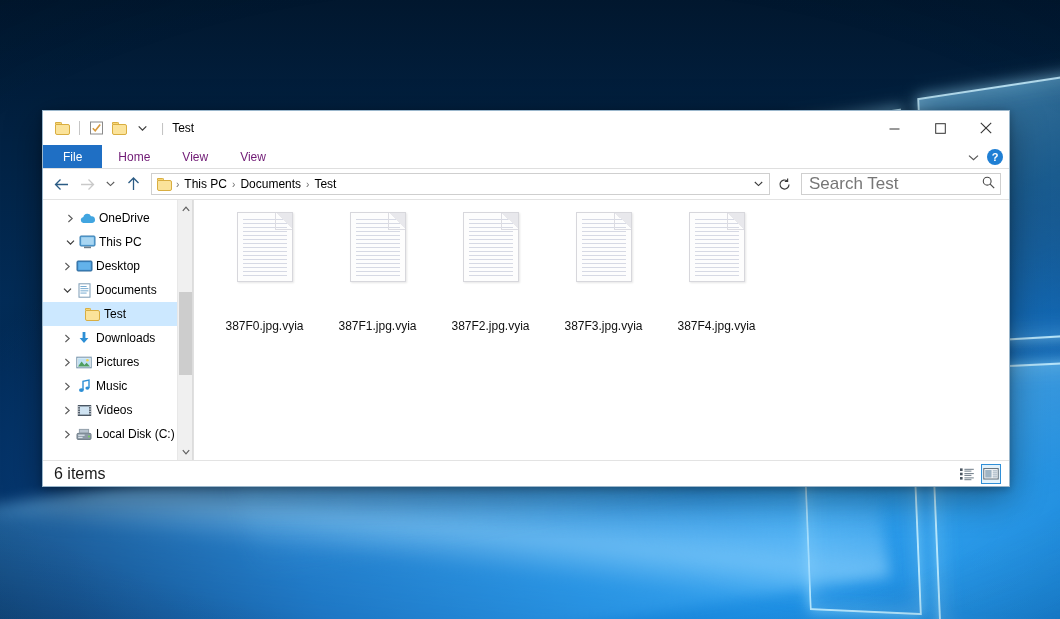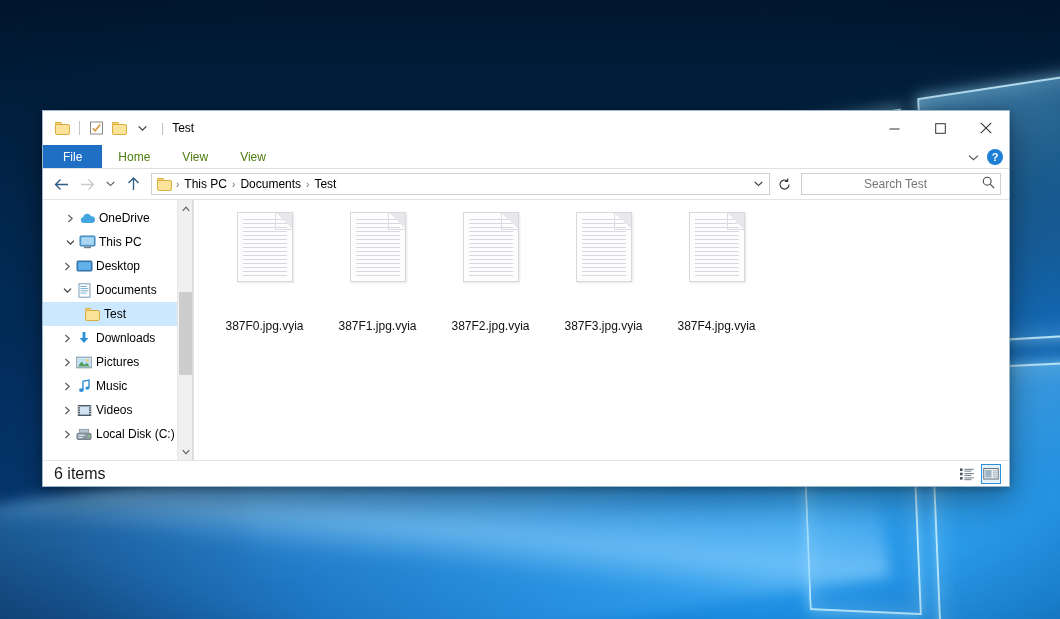--- a/index.html
+++ b/index.html
@@ -129,21 +129,21 @@
   .ribbon {
     height: 24px; flex: 0 0 24px;
     display: flex; align-items: stretch;
     background: #ffffff;
     border-bottom: 1px solid #dfdfdf;
     position: relative;
   }
   .rtab {
     padding: 0 16px;
     display: flex; align-items: center;
-    font-size: 12px; color: #4d7c0f;
+    font-size: 12px; color: #701a75;
   }
   .rtab.file {
     background: #1f6fc4; color: #ffffff;
     padding: 0 20px;
     text-align: center;
   }
   .ribbon-right {
     position: absolute; right: 6px; top: 0; height: 24px;
     display: flex; align-items: center; gap: 8px;
   }
@@ -198,21 +198,21 @@
     font-size: 12px; color: #3a3a3a;
     margin-left: 2px;
   }
   .searchbox {
     width: 200px; height: 22px;
     border: 1px solid #cfcfcf; background: #fff;
     display: flex; align-items: center;
     padding: 0 5px 0 7px;
     margin-left: 5px;
   }
-  .searchbox .ph { flex: 1; font-size: 12px; color: #767676; text-align: center; }
+  .searchbox .ph { flex: 1; font-size: 17px; color: #767676; }
 
   
   .body-row { flex: 1; display: flex; min-height: 0; border-top: 1px solid #e3e3e3; }
 
   
   .sidebar {
     width: 150px; flex: 0 0 150px;
     background: #ffffff;
     position: relative;
     padding-top: 6px;

